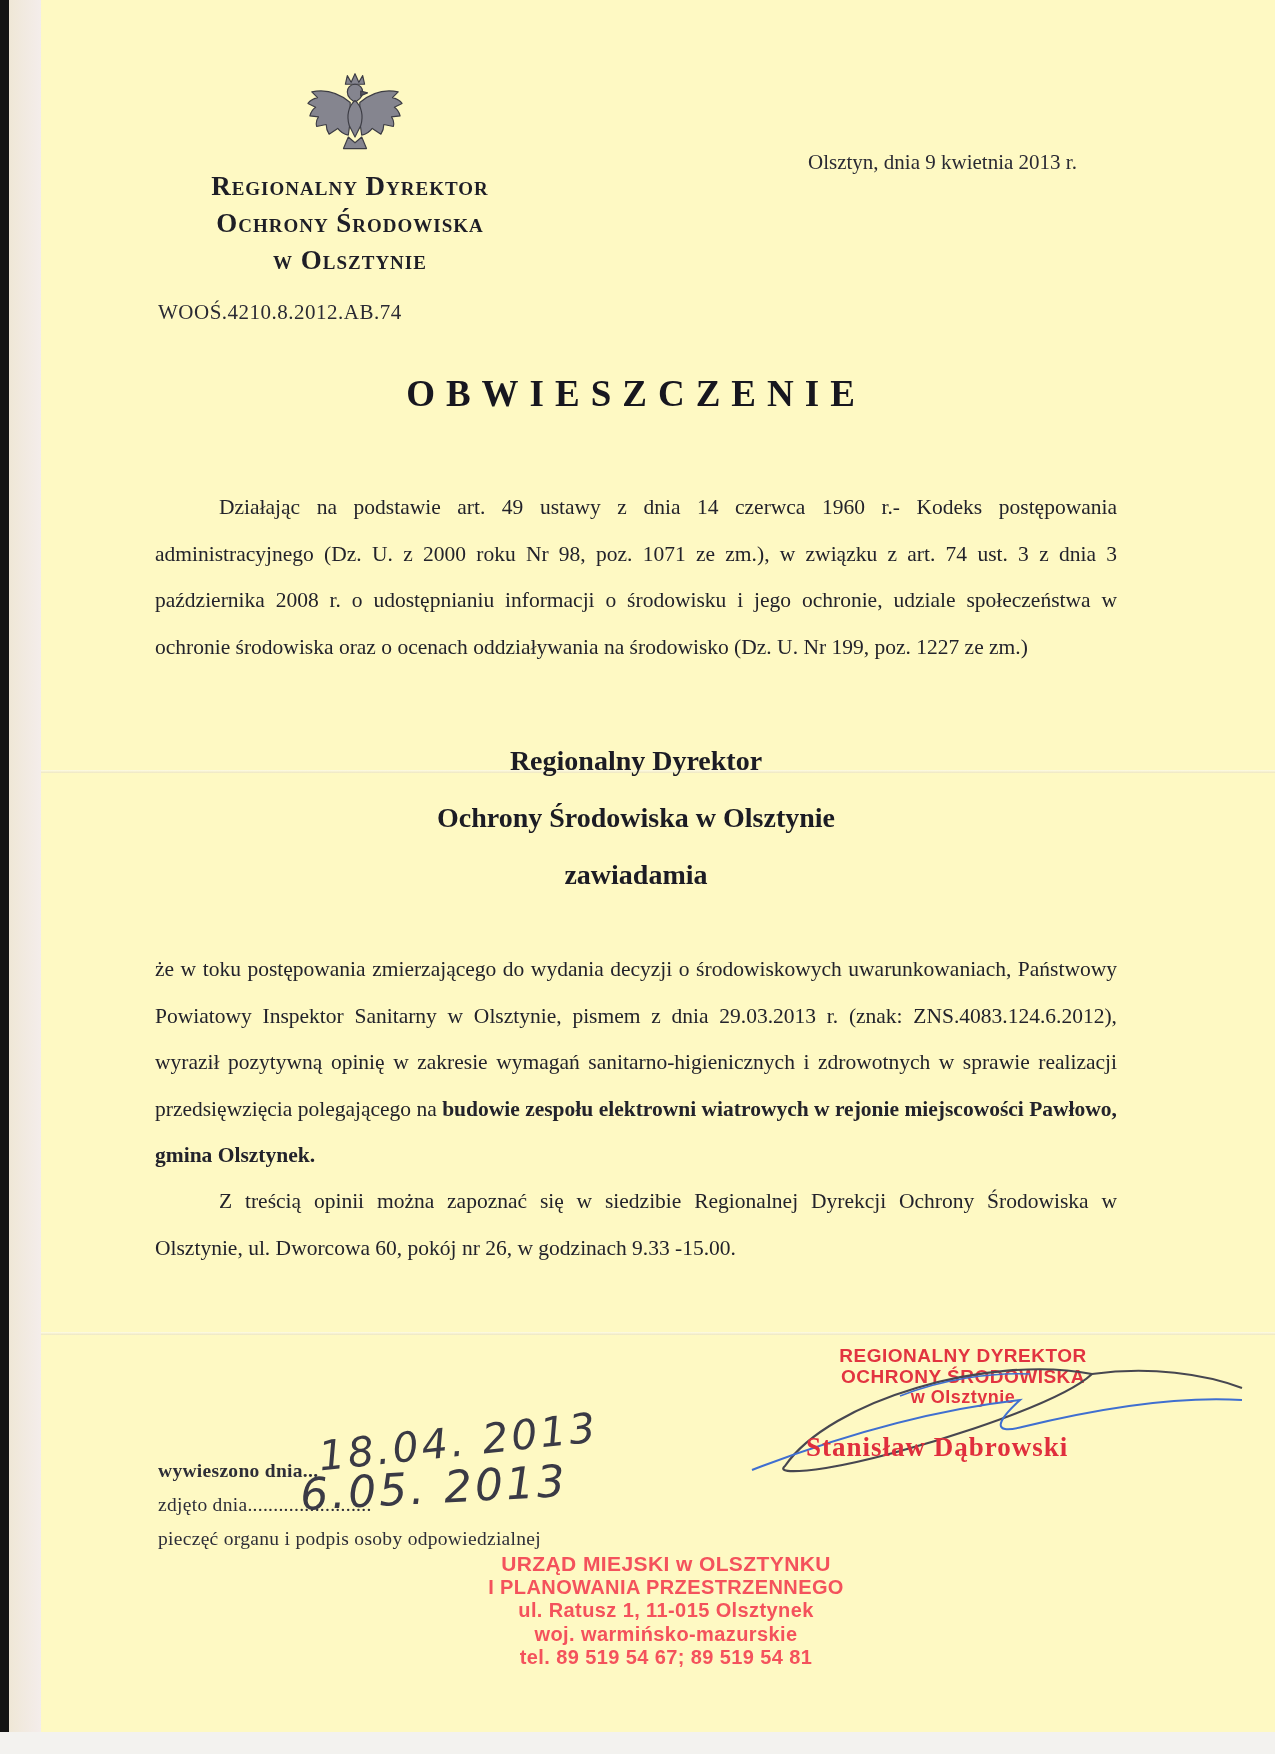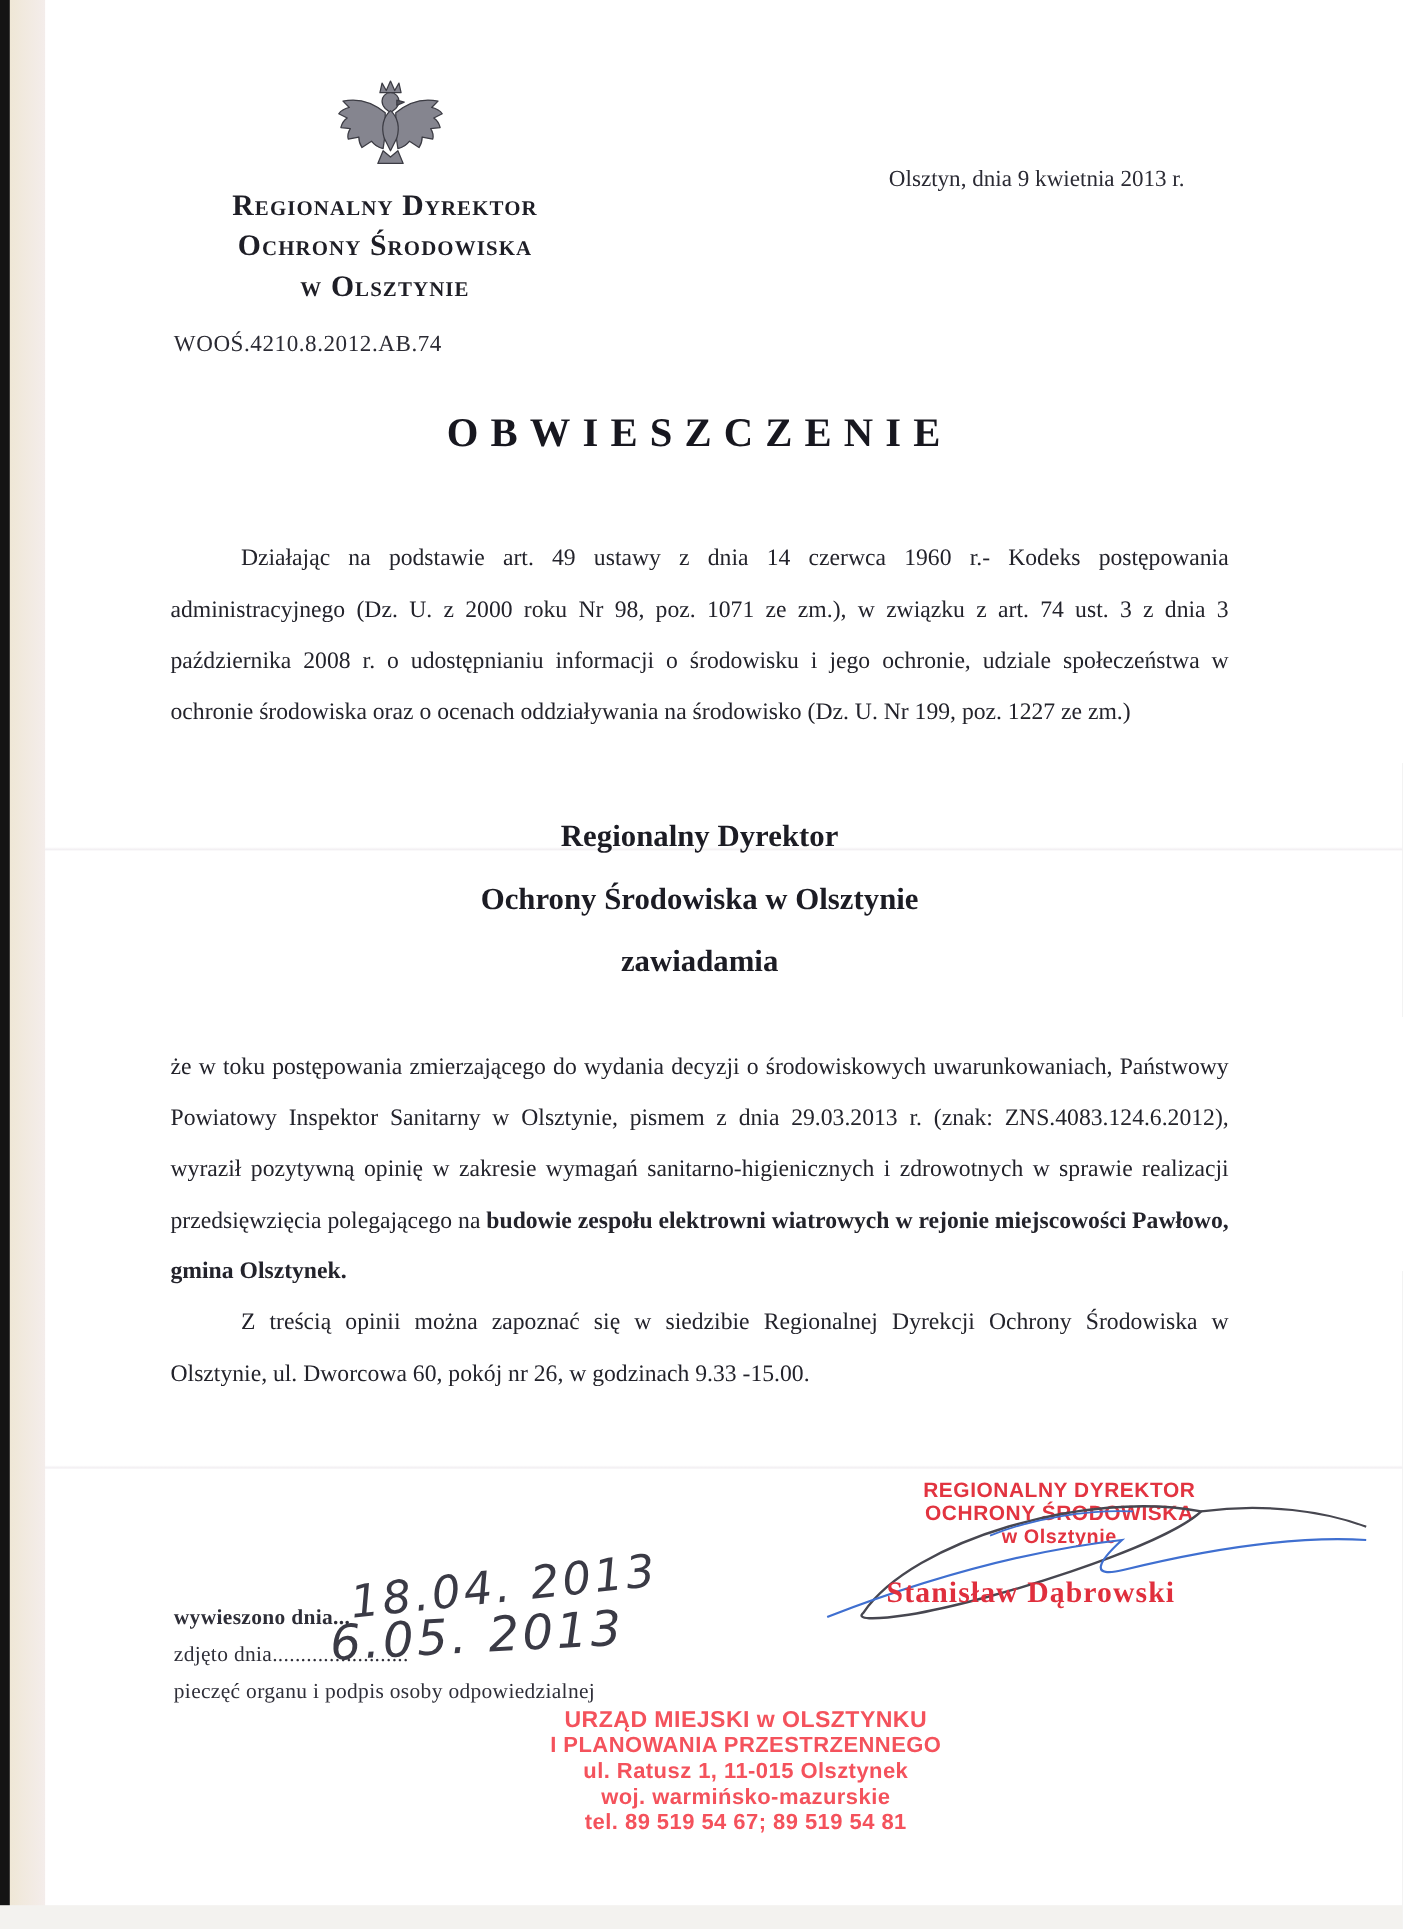--- a/index.html
+++ b/index.html
@@ -1,19 +1,19 @@
 <!DOCTYPE html>
 <html lang="pl"><head>
 <meta charset="utf-8">
 <style>
   html,body{margin:0;padding:0;background:#e9e9e9;}
   .scan{
     position:relative;
     width:1275px;height:1754px;
-    background:#ffffff;
+    background:#fef9c3;
     overflow:hidden;
     font-family:"Liberation Serif", serif;
     color:#23232b;
   }
   
   .edge-black{position:absolute;left:0;top:0;width:9px;height:100%;background:#141414;}
   .edge-cream{position:absolute;left:9px;top:0;width:32px;height:100%;
     background:linear-gradient(90deg,#efe7d6,#f4edeb);}
   .edge-bottom{position:absolute;left:0;bottom:0;width:100%;height:22px;background:#f3f2ef;}
   .fold{position:absolute;left:41px;width:1234px;height:3px;
@@ -66,21 +66,21 @@
   .lbl-removed{top:1494px;}
   .lbl-note{top:1528px;}
   .handwriting{
     position:absolute;font-family:"DejaVu Sans", sans-serif;font-style:italic;
     color:#3a3a45;letter-spacing:3px;white-space:nowrap;
   }
   .hand-posted{left:318px;top:1418px;font-size:41px;transform:rotate(-6deg);}
   .hand-removed{left:300px;top:1462px;font-size:44px;transform:rotate(-3deg);}
 
   .office-stamp{
-    position:absolute;left:468px;top:1552px;width:420px;text-align:center;
+    position:absolute;left:456px;top:1552px;width:420px;text-align:center;
     font-family:"Liberation Sans", sans-serif;font-weight:bold;
     font-size:20px;line-height:23.5px;color:#f4525c;letter-spacing:.4px;
   }
   .office-stamp .l1{font-size:21px;}
 </style>
 </head>
 <body>
 
 <div class="scan">
 

